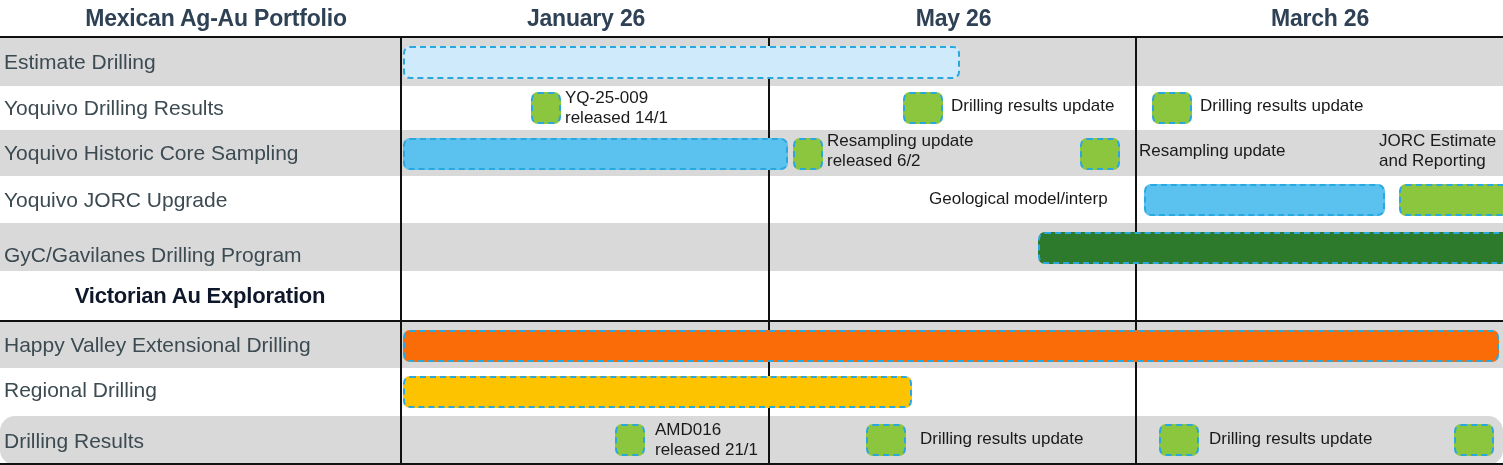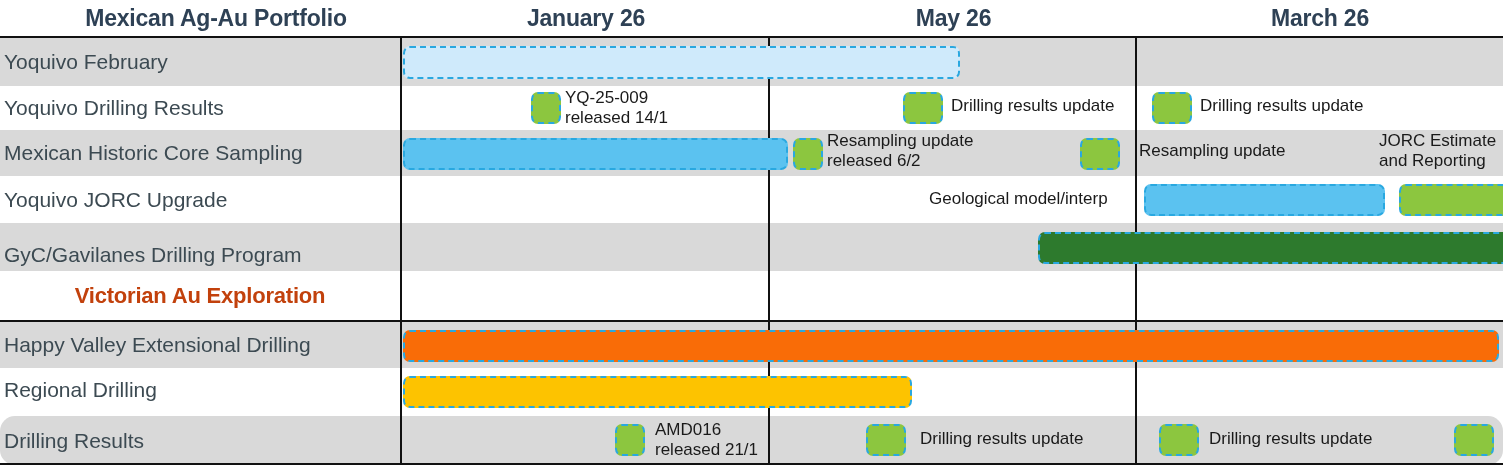--- a/index.html
+++ b/index.html
@@ -62,21 +62,21 @@
     align-items: center;
     font-size: 21px;
     color: #3c4a52;
     white-space: nowrap;
     overflow: hidden;
   }
   .row-label.section {
     justify-content: center;
     font-weight: bold;
     font-size: 22px;
-    color: #c2410c;
+    color: #0f172a;
     letter-spacing: -0.2px;
   }
 
   
   .hrule {
     position: absolute;
     left: 0;
     width: 1503px;
     height: 2px;
     background: #111111;
@@ -125,29 +125,29 @@
 <div id="gantt-root">
 
   <div class="timeline-header">
     <div class="hdr-cell hdr-portfolio" style="left:8px; width:400px;padding-left:8px;">Mexican Ag-Au Portfolio</div>
     <div class="hdr-cell" style="left:402px; width:368px;">January 26</div>
     <div class="hdr-cell" style="left:770px; width:367px;">May 26</div>
     <div class="hdr-cell" style="left:1137px; width:366px;">March 26</div>
   </div>
 
   <div class="row shaded" style="top:38px;  height:48px;">
-    <div class="row-label">Yoquivo February</div>
+    <div class="row-label">Estimate Drilling</div>
   </div>
 
   <div class="row plain" style="top:86px;  height:44px;">
     <div class="row-label">Yoquivo Drilling Results</div>
   </div>
 
   <div class="row shaded" style="top:130px; height:46px;">
-    <div class="row-label">Mexican Historic Core Sampling</div>
+    <div class="row-label">Yoquivo Historic Core Sampling</div>
   </div>
 
   <div class="row plain" style="top:176px; height:47px;">
     <div class="row-label">Yoquivo JORC Upgrade</div>
   </div>
 
   <div class="row shaded" style="top:223px; height:64px;">
     <div class="row-label">GyC/Gavilanes Drilling Program</div>
   </div>
 

